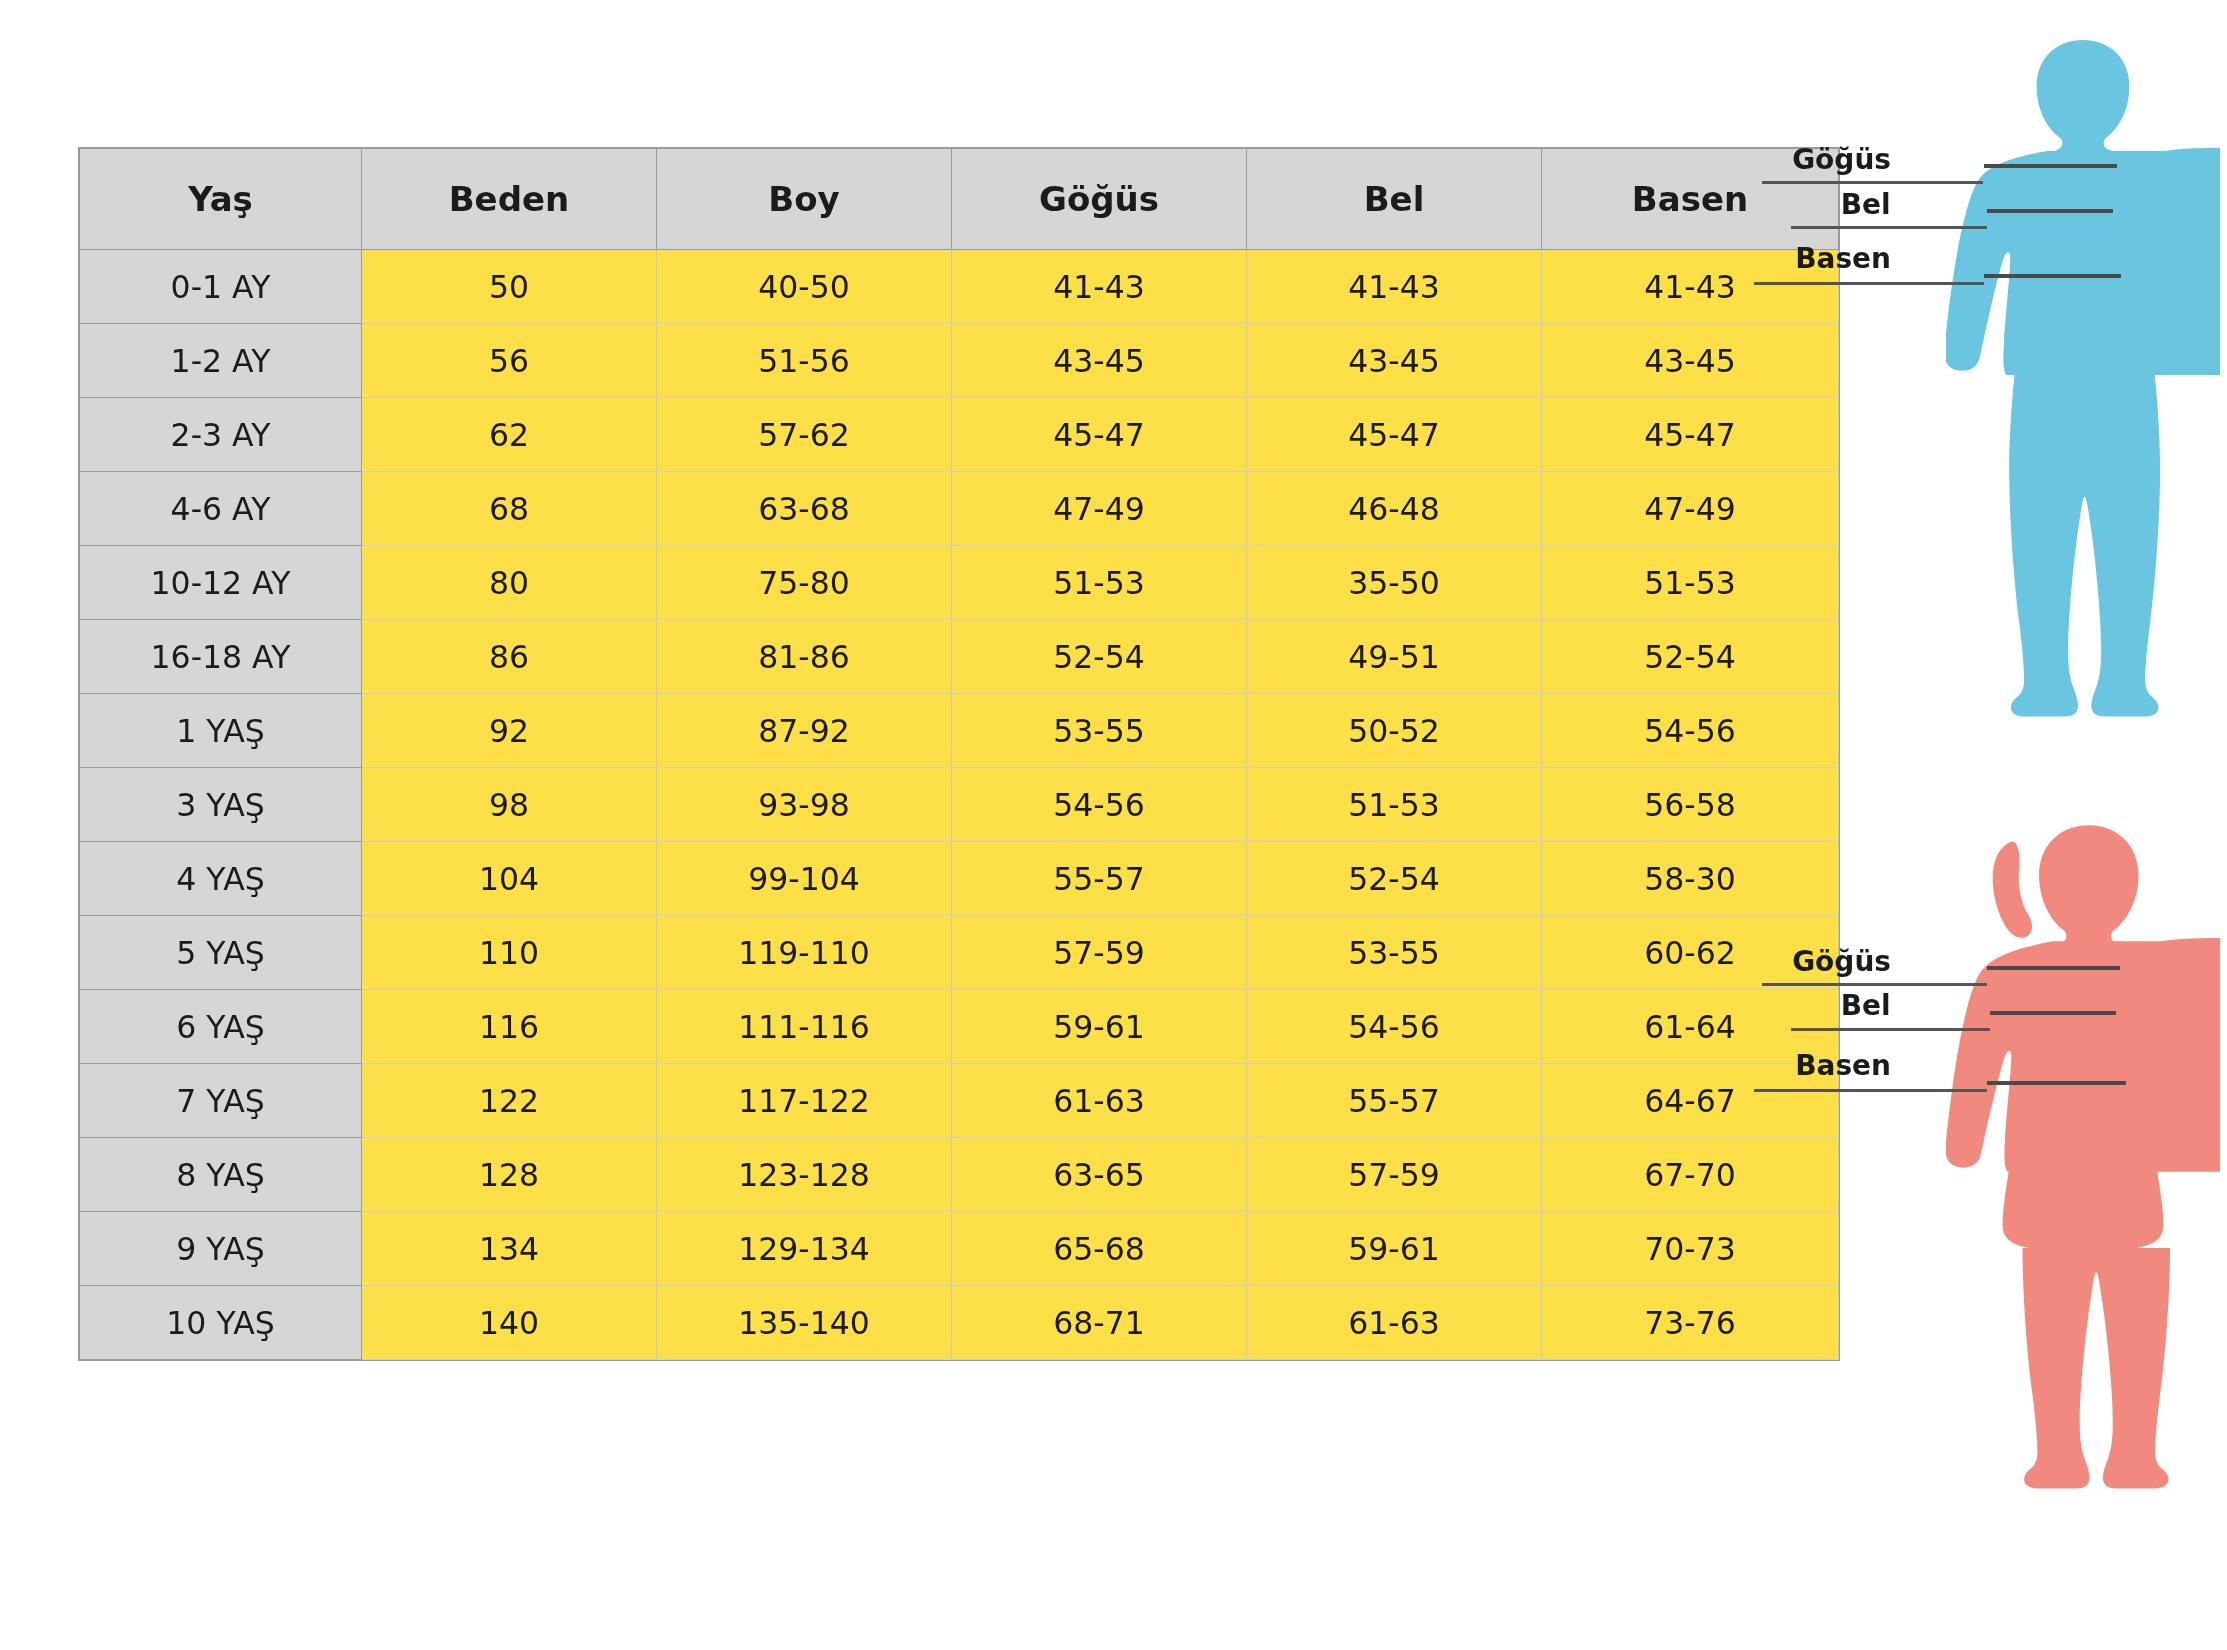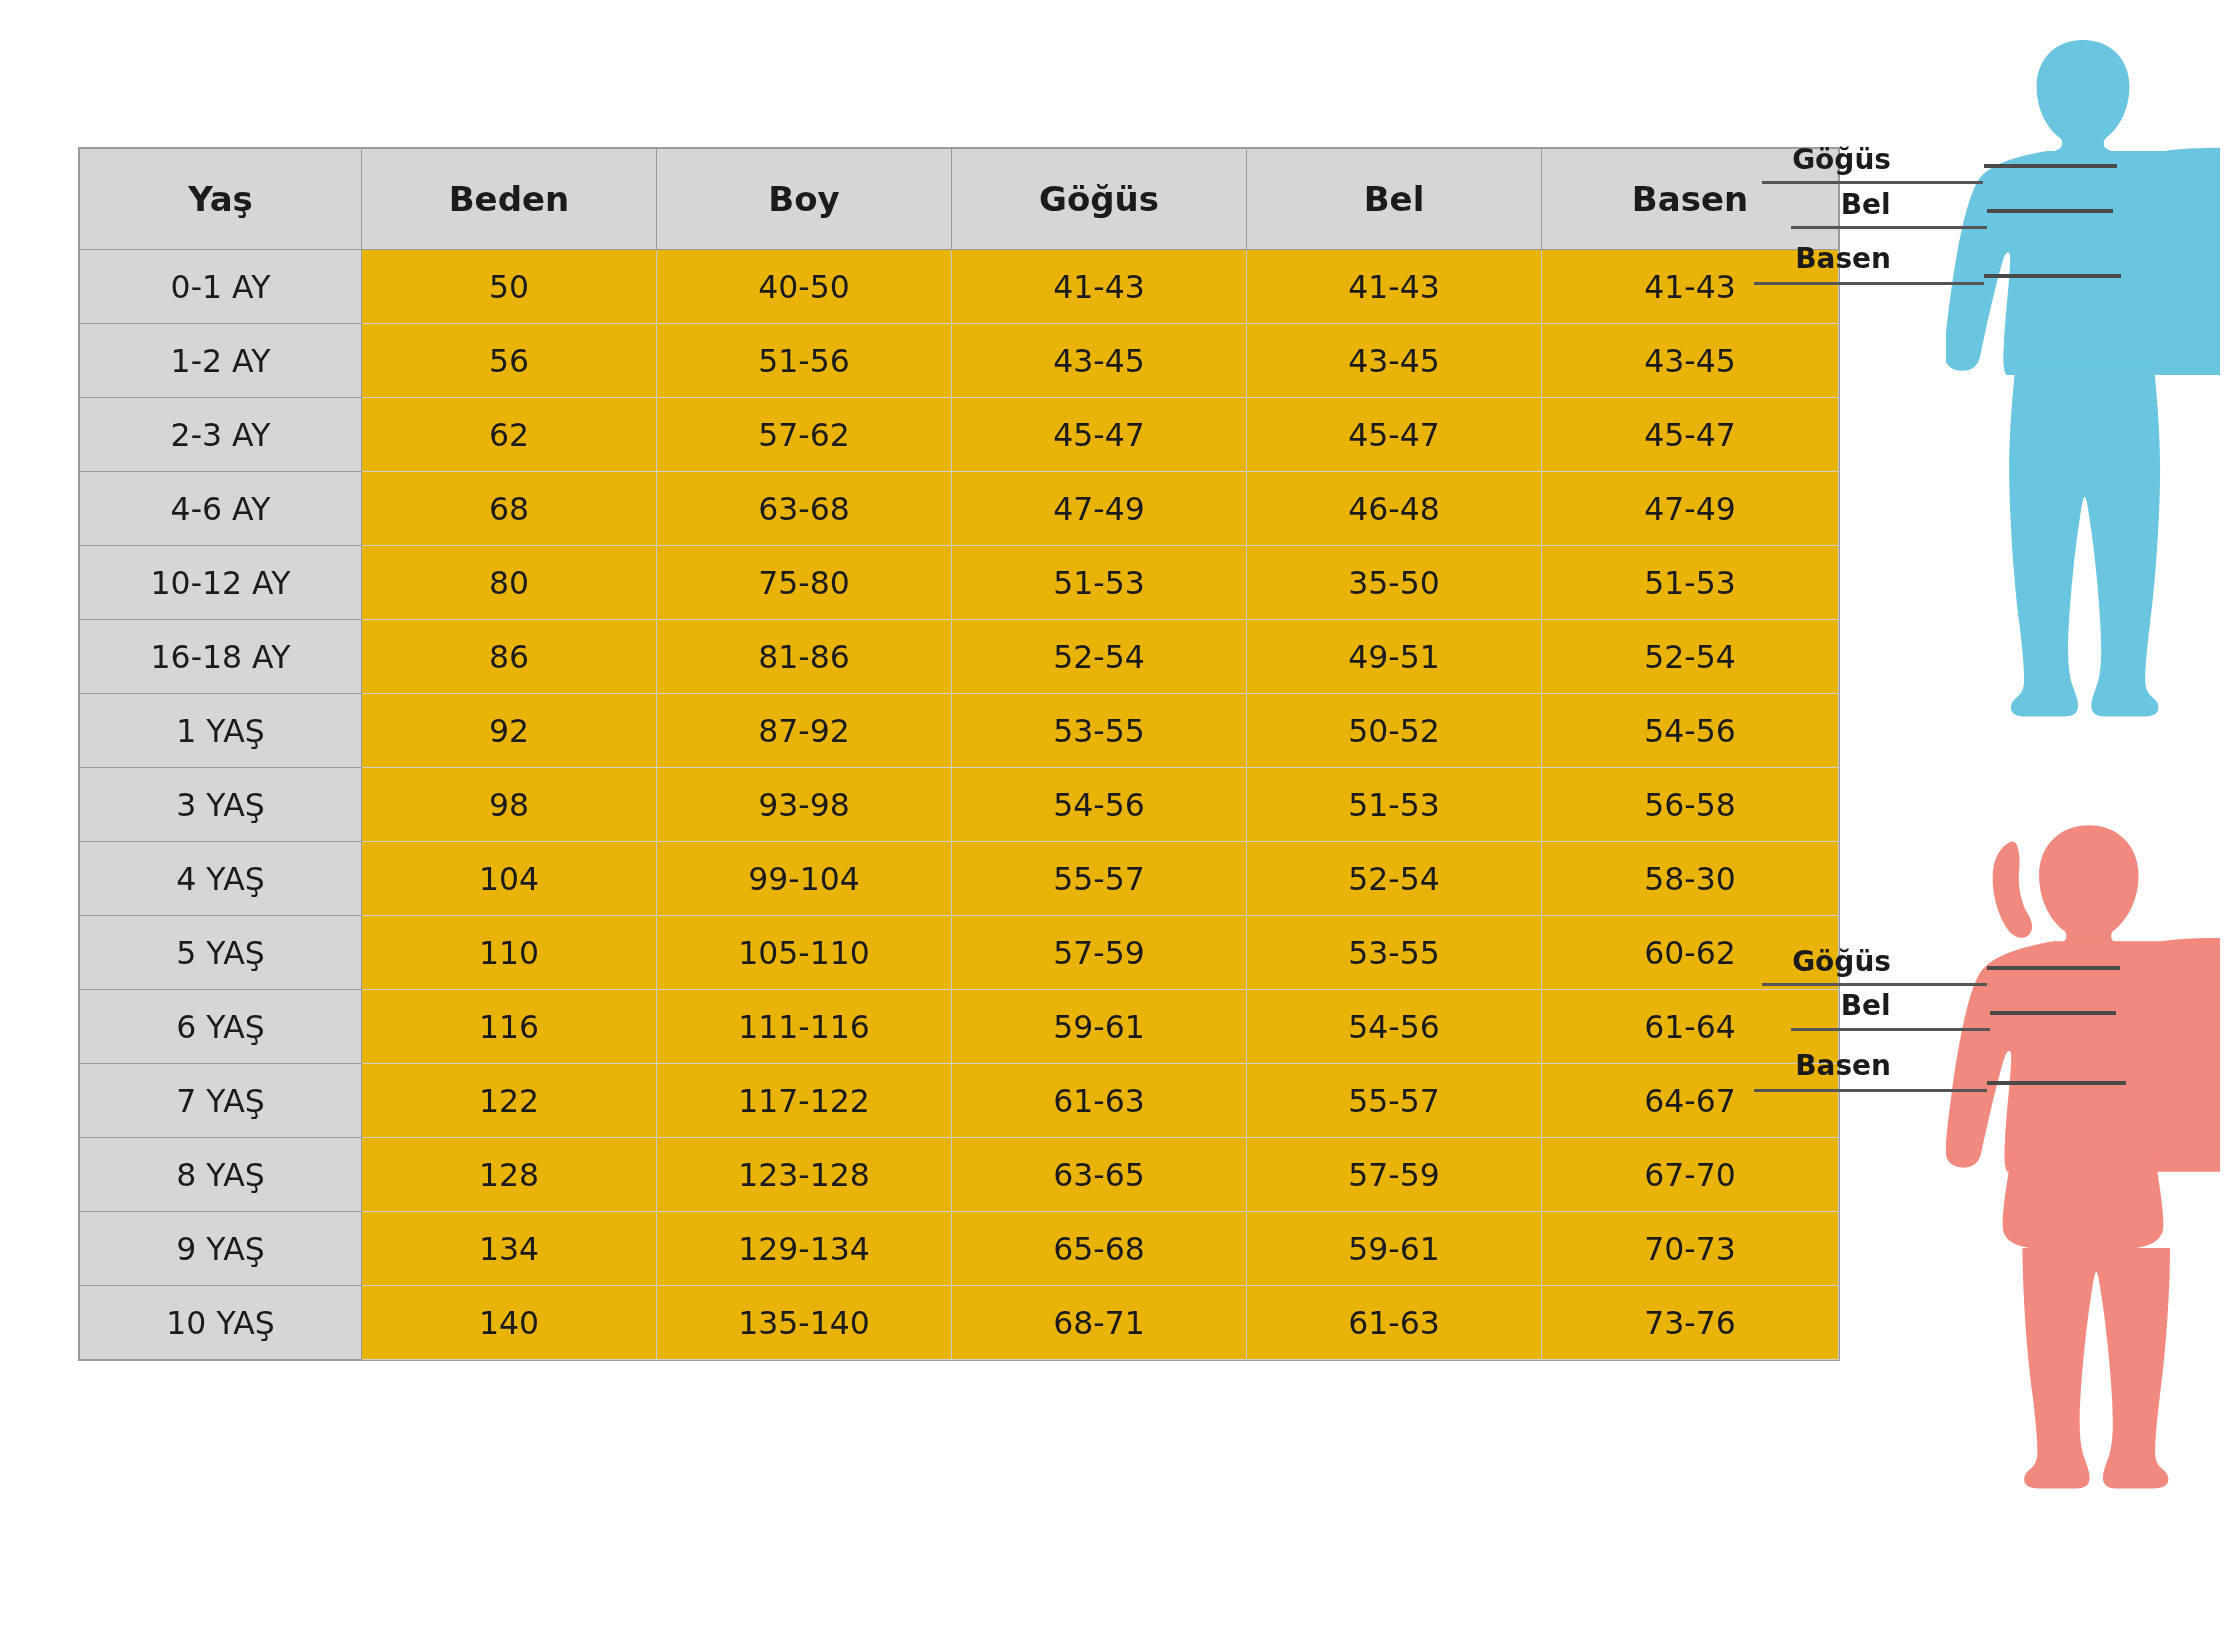--- a/index.html
+++ b/index.html
@@ -23,21 +23,21 @@
   .table-wrap {
     position: absolute;
     left: 79px;
     top: 148px;
     width: 1760px;
   }
   table.size-table {
     border-collapse: collapse;
     width: 100%;
     table-layout: fixed;
-    background: #eab308;
+    background: #fde047;
   }
   table.size-table th,
   table.size-table td {
     border: 0.8px solid #b4b4b4;
     text-align: center;
     font-size: 31.5px;
     color: #1b1b1b;
     height: 73px;
     padding: 0;
     font-weight: normal;
@@ -203,21 +203,21 @@
           <td class="first-col">4 YAŞ</td>
           <td>104</td>
           <td>99-104</td>
           <td>55-57</td>
           <td>52-54</td>
           <td>58-30</td>
         </tr>
         <tr>
           <td class="first-col">5 YAŞ</td>
           <td>110</td>
-          <td>105-110</td>
+          <td>119-110</td>
           <td>57-59</td>
           <td>53-55</td>
           <td>60-62</td>
         </tr>
         <tr>
           <td class="first-col">6 YAŞ</td>
           <td>116</td>
           <td>111-116</td>
           <td>59-61</td>
           <td>54-56</td>

